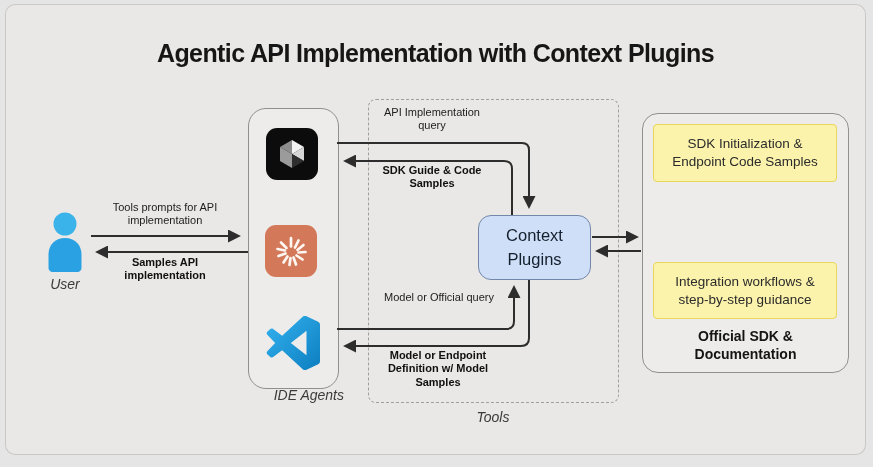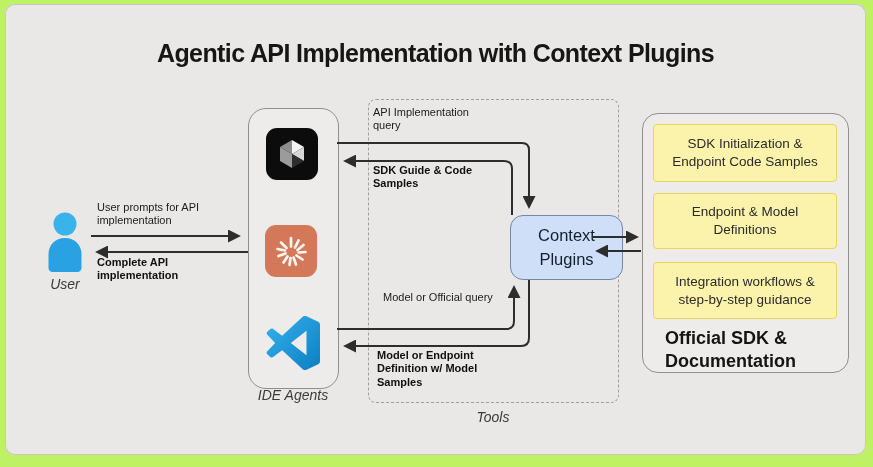--- a/index.html
+++ b/index.html
@@ -1,55 +1,55 @@
 <!DOCTYPE html>
 <html><head>
 <meta charset="utf-8">
 <style>
   html,body{margin:0;padding:0;width:873px;height:467px;overflow:hidden;background:#060606;
             font-family:"Liberation Sans", sans-serif;}
-  .stage{position:relative;width:873px;height:467px;background:#bef264;}
+  .stage{position:relative;width:873px;height:467px;background:#e5e5e5;}
   .panel{position:absolute;left:5px;top:4px;width:861px;height:451px;background:#e9e8e6;
          border-radius:10px;box-shadow:inset 0 0 0 1px #c9c8c6;}
   .abs{position:absolute;}
   .title{top:35px;left:0;width:100%;text-align:center;font-size:25px;font-weight:700;
          color:#161616;letter-spacing:-0.6px;}
   .caption{font-style:italic;color:#3b3b3b;font-size:14px;text-align:center;line-height:1.25;}
-  .flowlabel{font-size:11px;line-height:1.22;text-align:left;color:#1c1c1c;}
+  .flowlabel{font-size:11px;line-height:1.22;text-align:center;color:#1c1c1c;}
   .flowlabel.bold{font-weight:700;color:#101010;}
   .roundbox{background:#edecea;border:1.4px solid #8f8f8f;border-radius:18px;}
   .dashedbox{border:1.5px dashed #9f9f9f;border-radius:8px;background:transparent;}
   .contextbox{background:#cfdff8;border:1.6px solid #7287a9;border-radius:13px;
               display:flex;align-items:center;justify-content:center;text-align:center;
               font-size:16.5px;color:#15202e;line-height:1.45;padding:0 18px;box-sizing:border-box;}
   .kbbox{background:#edecea;border:1.4px solid #909090;border-radius:16px;}
   .note{position:absolute;left:10px;width:184px;background:#fbf3ab;border:1.5px solid #e9d65c;
         border-radius:4px;display:flex;align-items:center;justify-content:center;text-align:center;
         font-size:13.5px;color:#2b2b2b;line-height:1.3;padding:4px 10px;box-sizing:border-box;}
-  .kbtitle{position:absolute;left:22px;width:161px;text-align:left;font-weight:700;
-           font-size:18px;color:#141414;line-height:1.3;}
+  .kbtitle{position:absolute;left:22px;width:161px;text-align:center;font-weight:700;
+           font-size:14px;color:#141414;line-height:1.3;}
   svg{display:block;}
   .overlay{position:absolute;left:0;top:0;pointer-events:none;}
 </style>
 </head>
 <body>
 
 <div class="stage">
   <div class="panel">
 
     <div class="abs title">Agentic API Implementation with Context Plugins</div>
 
     <svg class="abs" style="left:38px;top:206px;" width="44" height="64" viewBox="0 0 44 64">
       <circle cx="22" cy="14" r="11.5" fill="#39b3ea"></circle>
       <path d="M22,28 c10,0 16.5,7 16.5,16.5 V58 c0,2.2 -1.8,4 -4,4 h-25 c-2.2,0 -4,-1.8 -4,-4 V44.5 C5.5,35 12,28 22,28 z" fill="#2aa1e3"></path>
     </svg>
     <div class="abs caption" style="left:30px;top:272px;width:60px;">User</div>
 
-    <div class="abs flowlabel" style="left:92px;top:197px;width:136px;">User prompts for API implementation</div>
-    <div class="abs flowlabel bold" style="left:92px;top:252px;width:136px;">Complete API implementation</div>
+    <div class="abs flowlabel" style="left:92px;top:197px;width:136px;">Tools prompts for API implementation</div>
+    <div class="abs flowlabel bold" style="left:92px;top:252px;width:136px;">Samples API implementation</div>
 
     <div class="abs roundbox" style="left:243px;top:104px;width:89px;height:279px;"></div>
 
     <svg class="abs" style="left:261px;top:124px;" width="52" height="52" viewBox="0 0 52 52">
       <rect x="0" y="0" width="52" height="52" rx="11" fill="#0c0c0c"></rect>
       <polygon points="26,12 14,19 26,26" fill="#8d8d8d"></polygon>
       <polygon points="26,12 38,19 26,26" fill="#f4f4f4"></polygon>
       <polygon points="14,19 26,26 26,40 14,33" fill="#9b9b9b"></polygon>
       <polygon points="38,19 38,33 26,26" fill="#d6d6d6"></polygon>
       <polygon points="26,26 38,33 26,40" fill="#2e2e2e"></polygon>
@@ -75,35 +75,34 @@
     <svg class="abs" style="left:258px;top:312px;" width="60" height="54" viewBox="0 0 100 100">
       <defs>
         <linearGradient id="vsg" x1="0" y1="0" x2="1" y2="1">
           <stop offset="0" stop-color="#35b2f0"></stop>
           <stop offset="1" stop-color="#0c7ec0"></stop>
         </linearGradient>
       </defs>
       <path fill="url(#vsg)" d="M96.5,10.7 L75,0.4 c-2.4,-1.1 -5.2,-0.7 -7.1,1.2 L29.9,36.6 13.2,23.9 c-1.6,-1.2 -3.8,-1.1 -5.2,0.2 L2.4,29.3 c-1.6,1.5 -1.6,4.1 0,5.6 L16.9,50 2.4,65.1 c-1.6,1.5 -1.6,4.1 0,5.6 l5.6,5.2 c1.5,1.3 3.7,1.4 5.2,0.2 L29.9,63.4 68,98.4 c1.9,1.9 4.7,2.3 7.1,1.2 L96.6,89.3 c2.1,-1 3.4,-3.1 3.4,-5.4 V16.1 c0,-2.3 -1.3,-4.4 -3.5,-5.4 z M75,72.6 L45.9,50 75,27.4 z"></path>
     </svg>
 
-    <div class="abs caption" style="left:237px;top:383px;width:102px;">IDE Agents</div>
+    <div class="abs caption" style="left:237px;top:383px;width:102px;text-align:right;">IDE Agents</div>
 
     <div class="abs dashedbox" style="left:363px;top:95px;width:249px;height:302px;"></div>
     <div class="abs caption" style="left:447px;top:405px;width:82px;">Tools</div>
 
     <div class="abs flowlabel" style="left:368px;top:102px;width:118px;">API Implementation query</div>
     <div class="abs flowlabel bold" style="left:368px;top:160px;width:118px;">SDK Guide &amp; Code Samples</div>
     <div class="abs flowlabel" style="left:378px;top:287px;width:112px;">Model or Official query</div>
     <div class="abs flowlabel bold" style="left:372px;top:345px;width:122px;">Model or Endpoint Definition w/ Model Samples</div>
 
-    <div class="abs contextbox" style="left:473px;top:211px;width:113px;height:65px;margin-left:32px;">Context Plugins</div>
+    <div class="abs contextbox" style="left:473px;top:211px;width:113px;height:65px;">Context Plugins</div>
 
     <div class="abs kbbox" style="left:637px;top:109px;width:205px;height:258px;">
       <div class="note" style="top:10px;height:58px;">SDK Initialization &amp; Endpoint Code Samples</div>
-      <div class="note" style="top:79px;height:56px;">Endpoint &amp; Model Definitions</div>
       <div class="note" style="top:148px;height:57px;">Integration workflows &amp; step-by-step guidance</div>
       <div class="kbtitle" style="top:213px;">Official SDK &amp; Documentation</div>
     </div>
 
     <svg class="overlay" width="873" height="467" viewBox="0 0 873 467">
       <defs>
         <marker id="ah" viewBox="0 0 10 10" refX="8.5" refY="5" markerWidth="6.5" markerHeight="6.5" orient="auto-start-reverse">
           <path d="M0,0 L10,5 L0,10 z" fill="#2d2d2d"></path>
         </marker>
       </defs>

